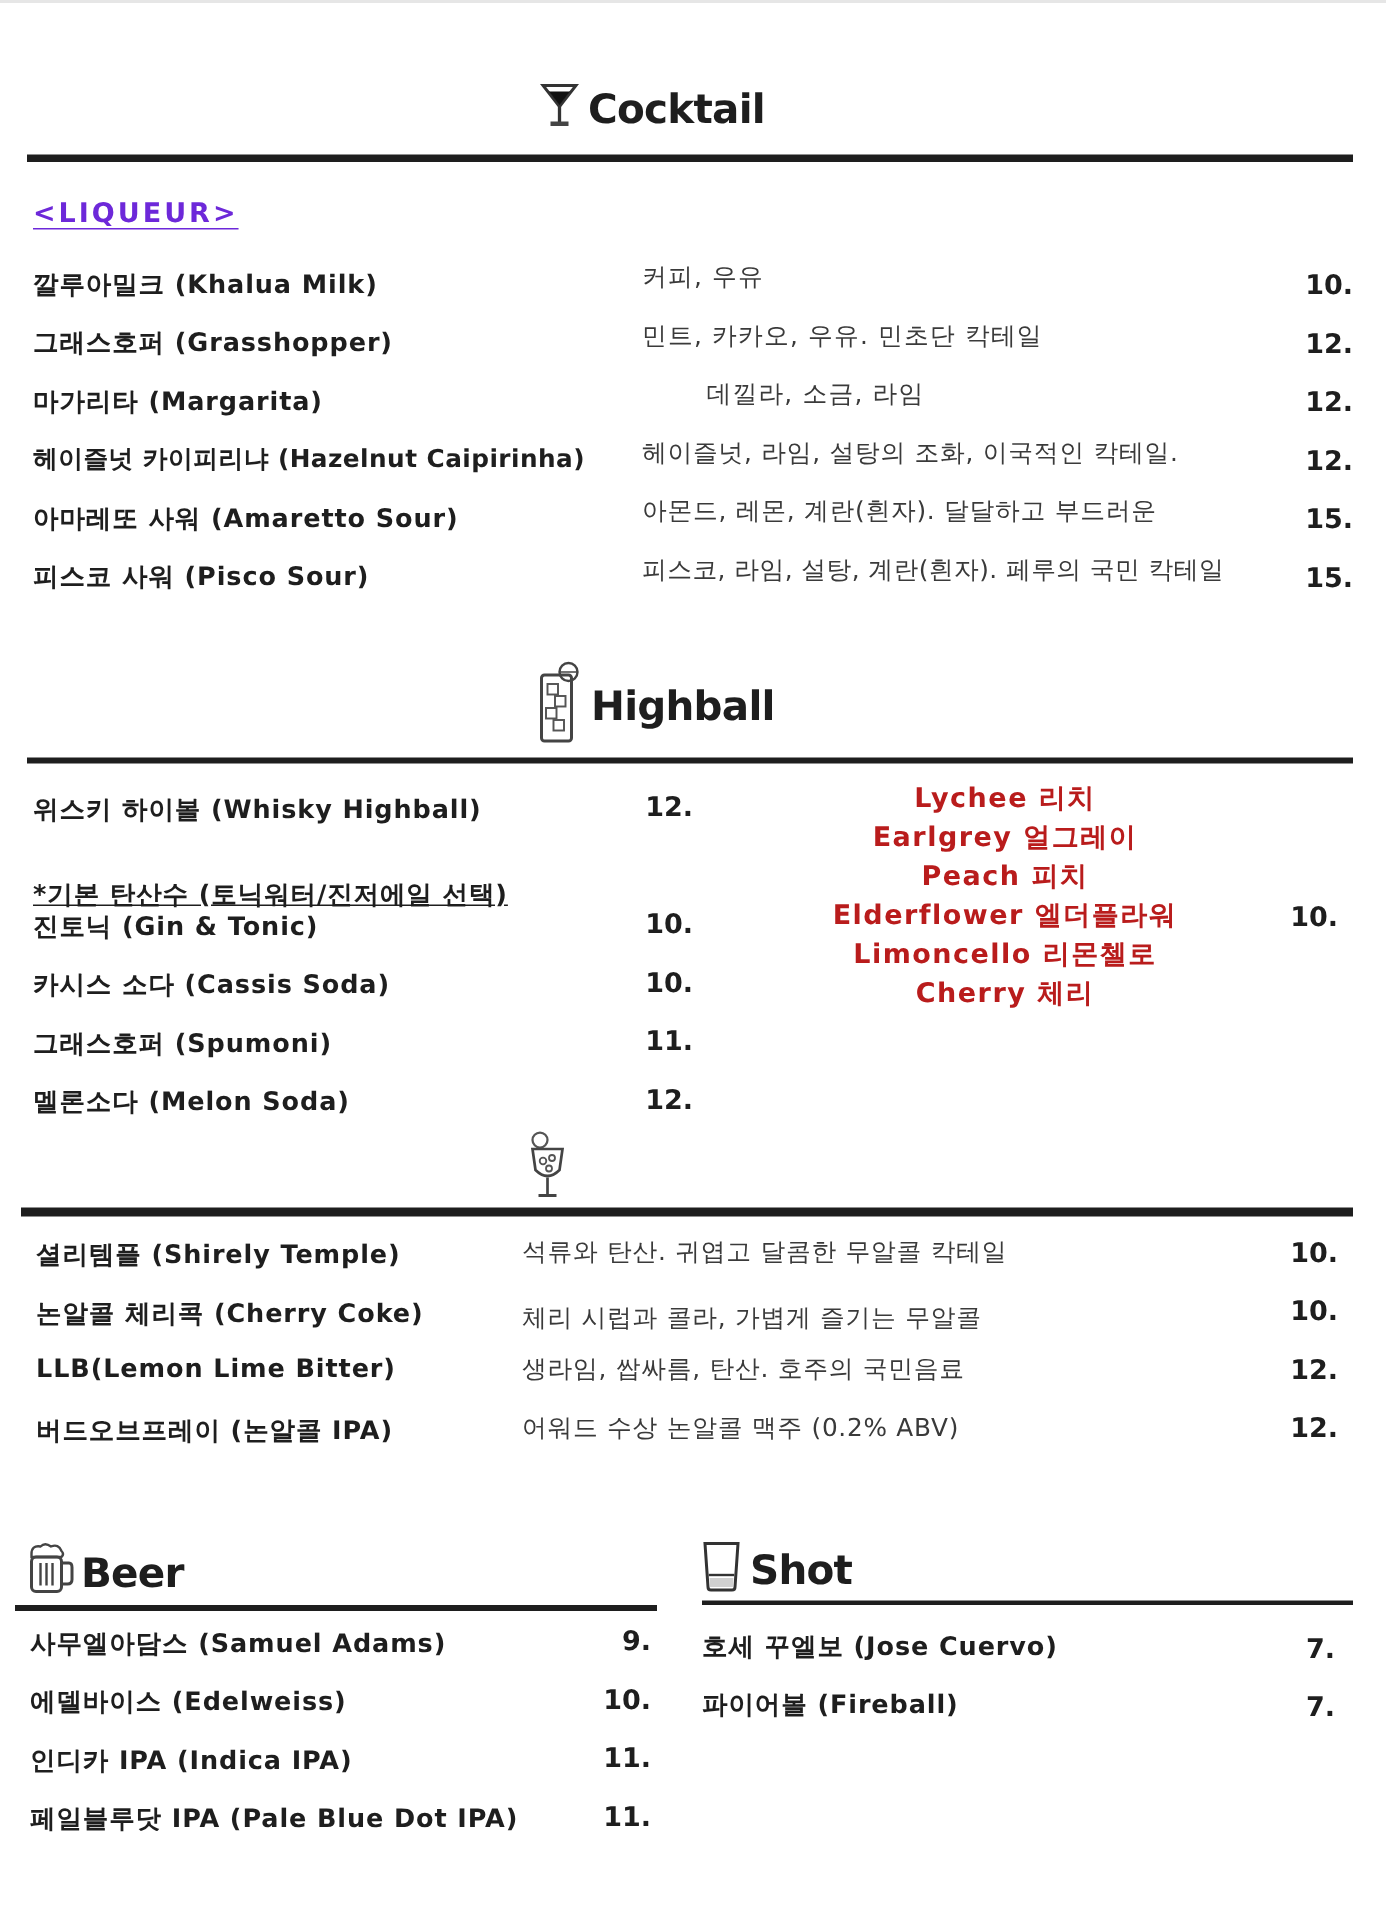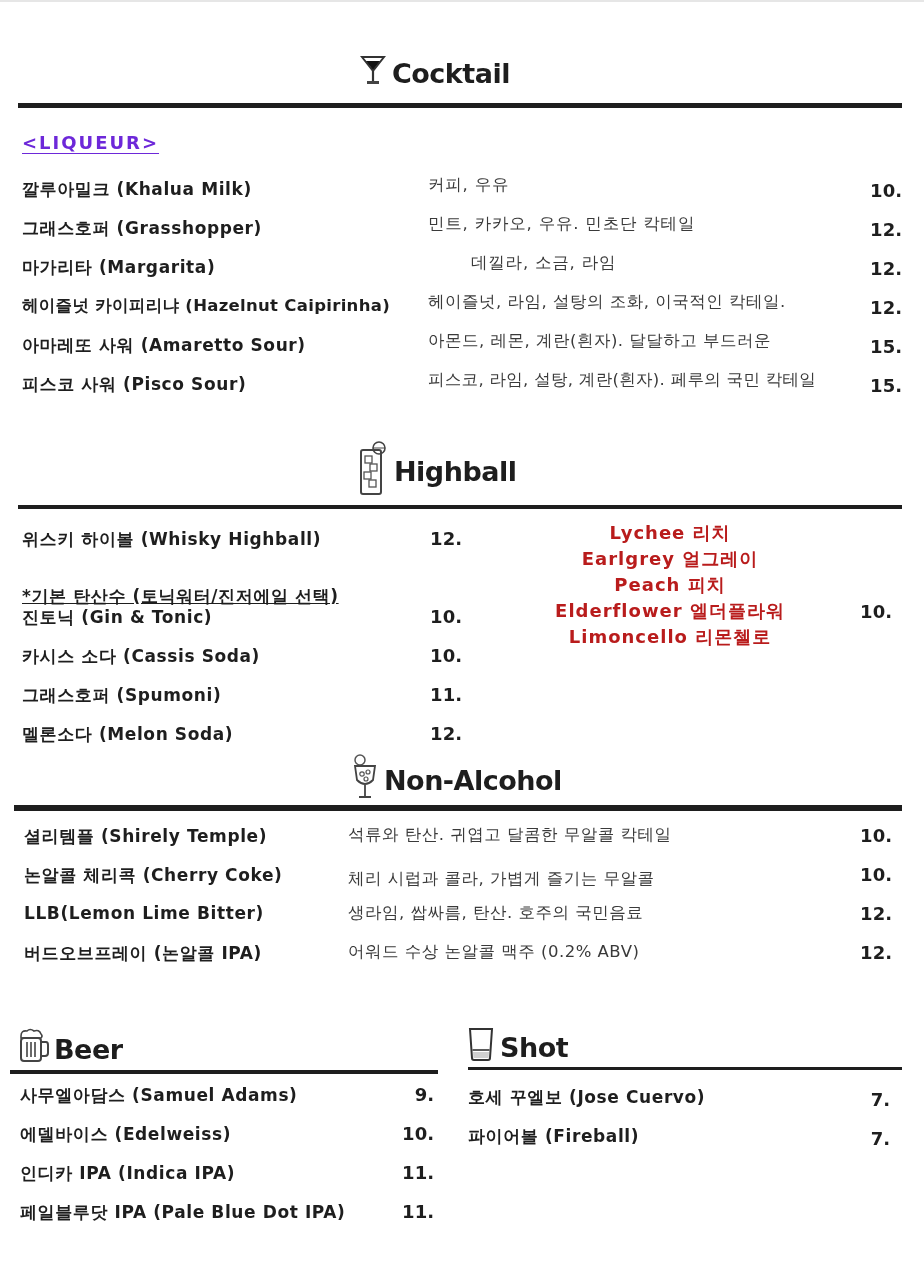--- a/index.html
+++ b/index.html
@@ -148,36 +148,36 @@
   <div class="name" style="left:22px; top:721px;">멜론소다 (Melon Soda)</div>
   <div class="price" style="left:402px; top:721px;">12.</div>
 </div>
 
 <div class="flavors">
   <div>Lychee 리치</div>
   <div>Earlgrey 얼그레이</div>
   <div>Peach 피치</div>
   <div>Elderflower 엘더플라워</div>
   <div>Limoncello 리몬첼로</div>
+  <div>Cherry 체리</div>
 </div>
 <div class="price" style="left:832px; top:599px;">10.</div>
 
 <div class="sec-title" style="left:352px; top:752px;">
   <span class="ic">
     <svg width="26" height="46" viewBox="0 0 26 46">
       <circle cx="8" cy="6" r="5" fill="none" stroke="#555" stroke-width="1.5"></circle>
       <path d="M3 12 L23 12 L21 26 Q13 34 5 26 Z" fill="none" stroke="#444" stroke-width="1.8"></path>
       <circle cx="10" cy="20" r="2.2" fill="none" stroke="#555" stroke-width="1.2"></circle>
       <circle cx="16" cy="18" r="2" fill="none" stroke="#555" stroke-width="1.2"></circle>
       <circle cx="14" cy="25" r="2" fill="none" stroke="#555" stroke-width="1.2"></circle>
       <line x1="13" y1="31" x2="13" y2="42" stroke="#444" stroke-width="1.8"></line>
       <line x1="7" y1="43" x2="19" y2="43" stroke="#444" stroke-width="2"></line>
     </svg>
   </span>
-  <span>Non-Alcohol</span>
 </div>
 <div class="rule" style="left:14px; top:803px; width:888px; height:6px;"></div>
 
 <div>
   <div class="name" style="left:24px; top:823px;">셜리템플 (Shirely Temple)</div>
   <div class="desc" style="left:348px; top:822px; letter-spacing:0.5px;">석류와 탄산. 귀엽고 달콤한 무알콜 칵테일</div>
   <div class="price" style="left:832px; top:823px;">10.</div>
 
   <div class="name" style="left:24px; top:862px;">논알콜 체리콕 (Cherry Coke)</div>
   <div class="desc" style="left:348px; top:866px; letter-spacing:0.5px;">체리 시럽과 콜라, 가볍게 즐기는 무알콜</div>

